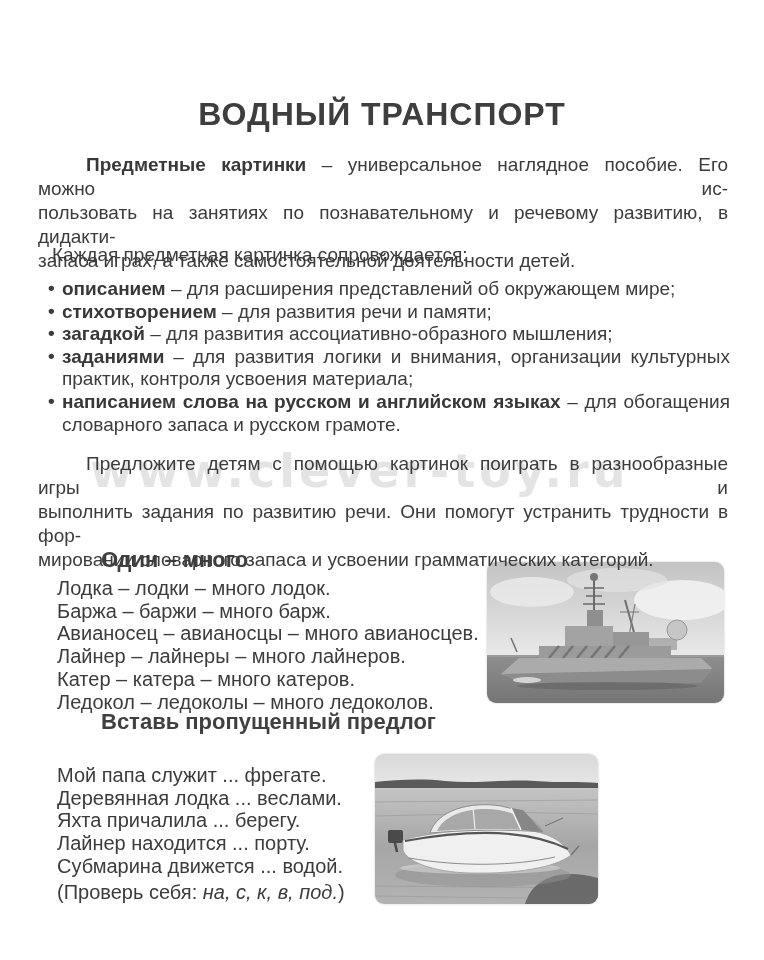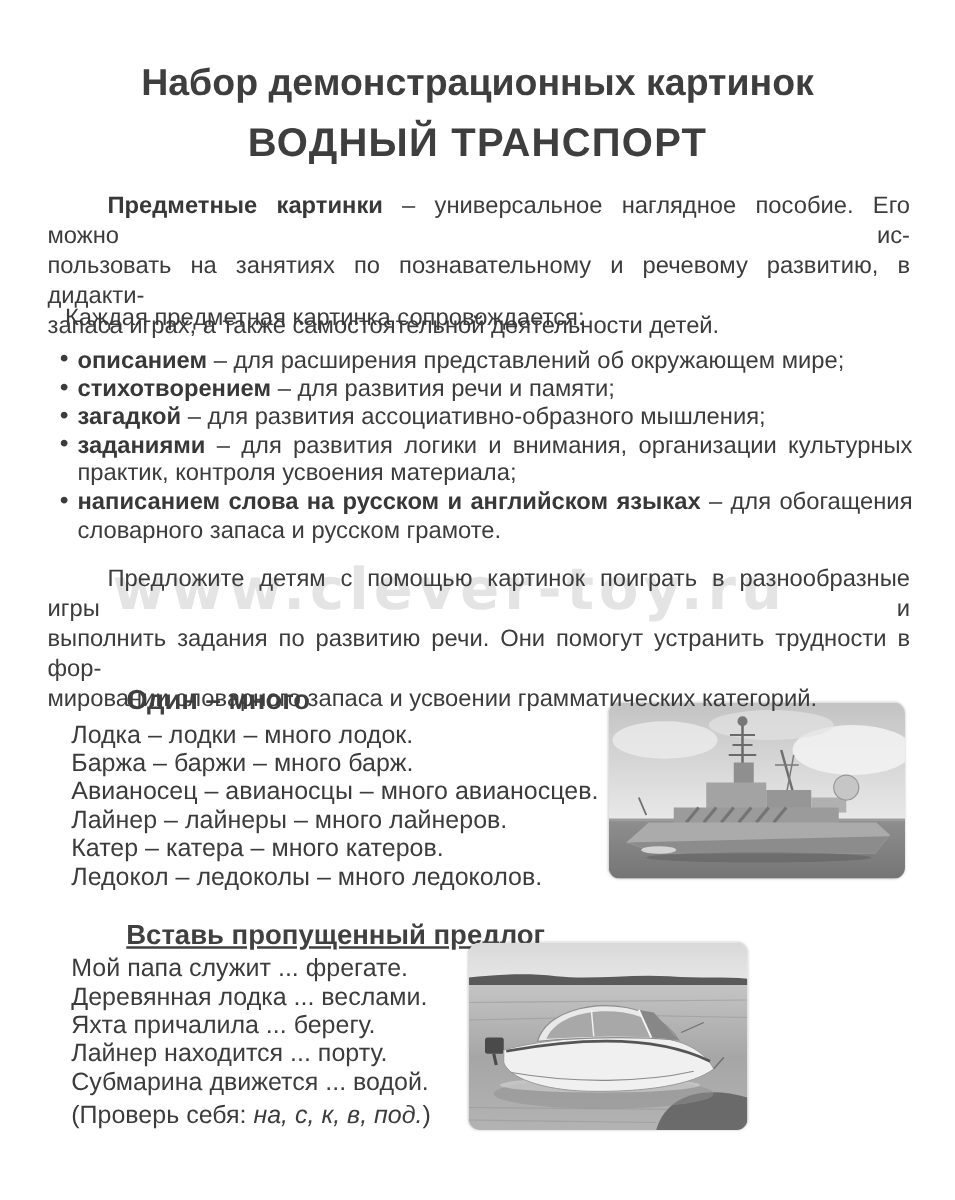--- a/index.html
+++ b/index.html
@@ -30,37 +30,36 @@
   .bullet .l1{ text-align:justify; text-align-last:justify; }
 
   .wm{ position:absolute; left:90px; top:444px; width:660px; z-index:1;
        font-size:46px; font-weight:bold; letter-spacing:4px; white-space:nowrap;
        color:rgba(185,185,185,0.38); font-family:"DejaVu Sans", sans-serif; }
 
   .sec-h{ position:absolute; font-weight:bold; font-size:22px; color:#404040;margin-left:44px; }
   .sec{ position:absolute; font-size:20px; line-height:22.7px; }
   #one-many-h{ left:57px; top:547px; }
   #one-many-list{ left:57px; top:577px; }
-  #prep-h{ left:57px; top:735px;text-decoration:underline; }
+  #prep-h{ left:57px; top:709px; }
   #prep-list{ left:57px; top:764px; }
   .check{ margin-top:3px; }
   .check i{ font-style:italic; }
 
   .photo{ position:absolute; border-radius:9px; overflow:hidden;
           box-shadow:0 0 2px rgba(0,0,0,0.25); }
   #photo-warship{ left:487px; top:562px; width:237px; height:141px; }
   #photo-motorboat{ left:375px; top:754px; width:223px; height:150px; }
   .photo svg{ display:block; width:100%; height:100%; }
 </style>
 </head>
 <body>
 
 <div class="page">
 
-  <div class="title" id="title1">Набор демонстрационных картинок</div>
   <div class="title" id="title2">ВОДНЫЙ ТРАНСПОРТ</div>
 
   <div class="para" id="para-intro">
     <div class="jline indent"><b>Предметные картинки</b><span> – универсальное наглядное пособие. Его можно ис-</span></div>
     <div class="jline">пользовать на занятиях по познавательному и речевому развитию, в дидакти-</div>
     <div>запаса играх, а также самостоятельной деятельности детей.</div>
   </div>
 
   <div class="lead">Каждая предметная картинка сопровождается:</div>
 

